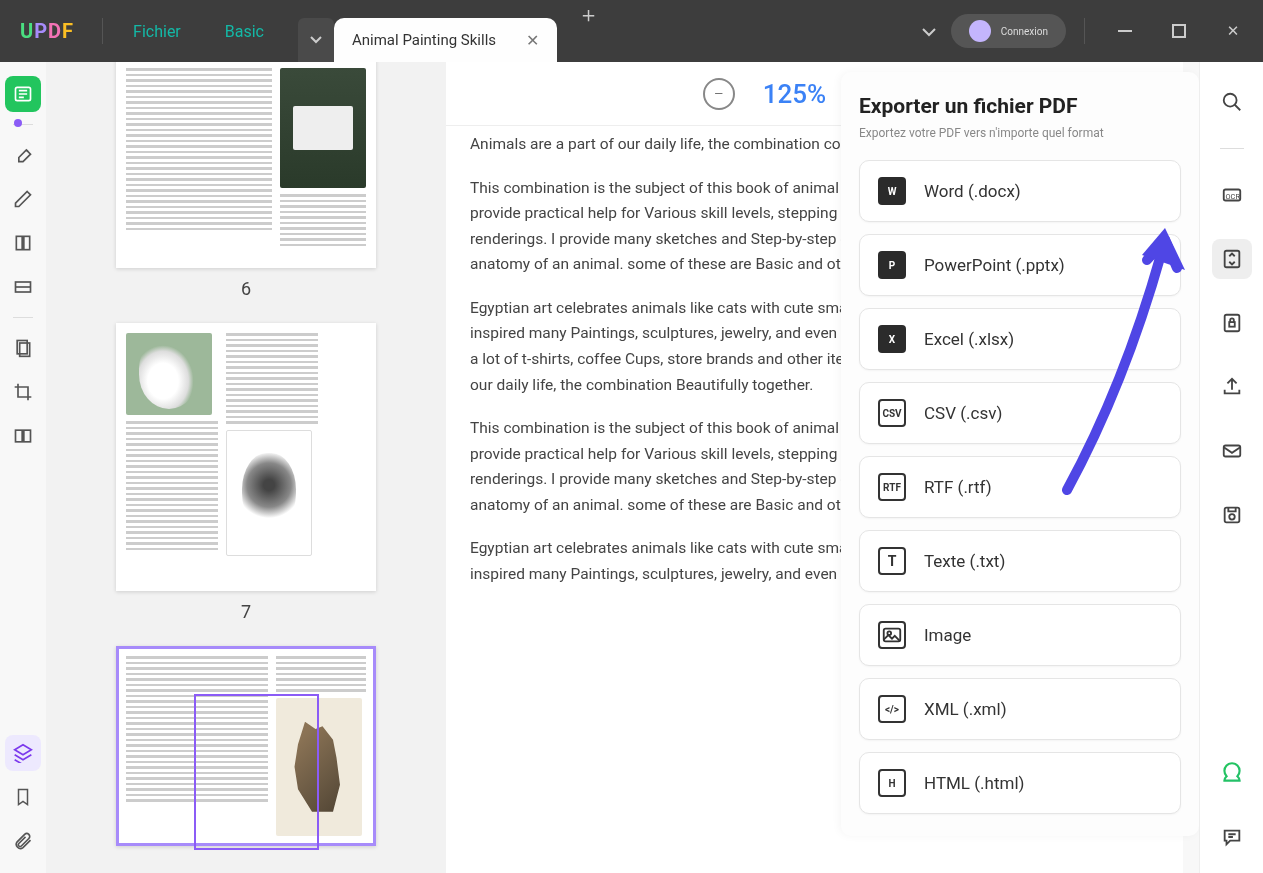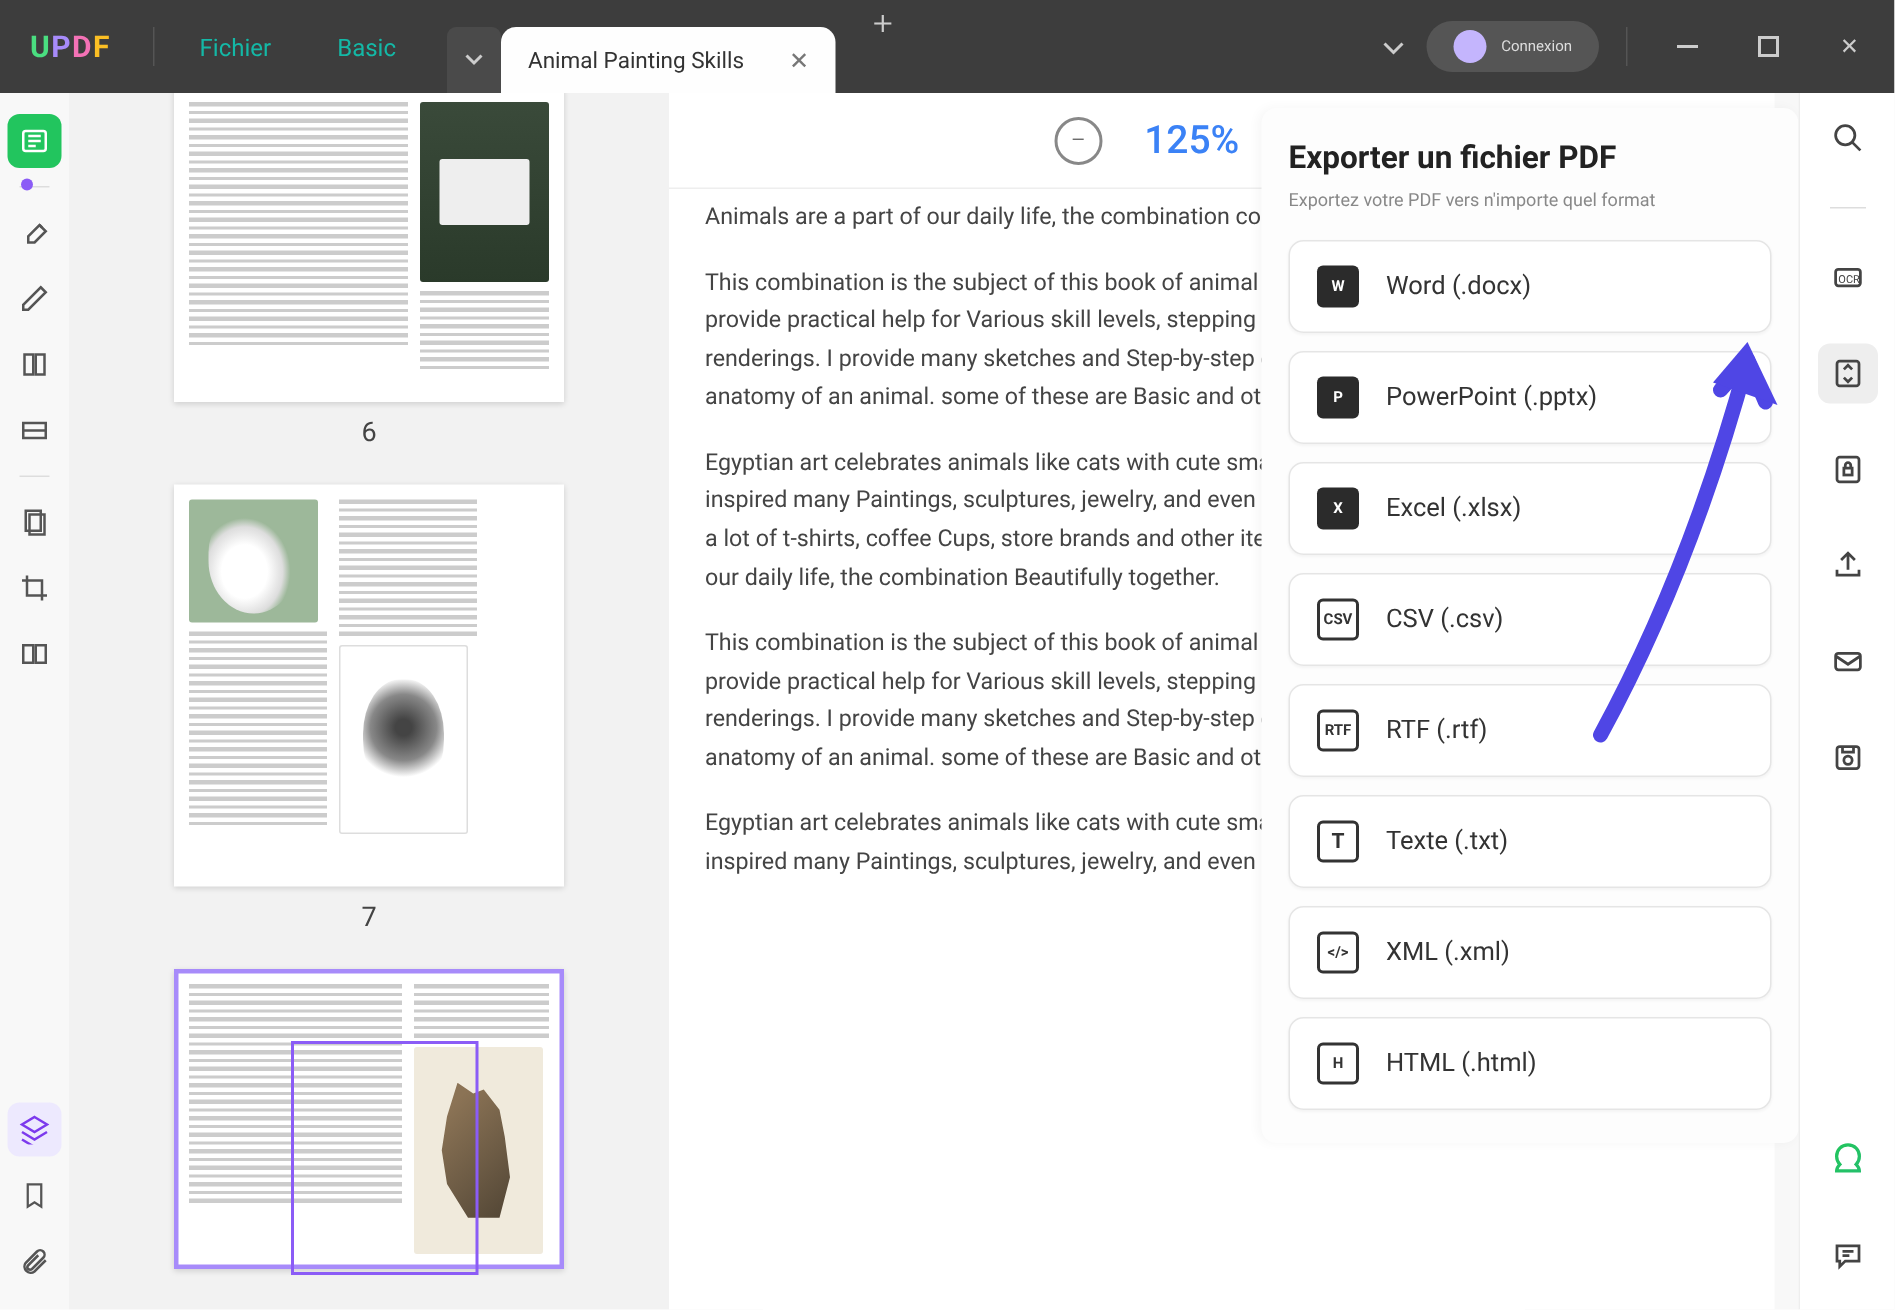--- a/index.html
+++ b/index.html
@@ -60,21 +60,21 @@
 .export-panel h2 { font-size:21px; font-weight:700; color:#222; margin-bottom:8px;}
 .export-panel .sub { font-size:12px; color:#888; margin-bottom:20px;}
 .export-list { display:flex; flex-direction:column; gap:12px;}
 .export-item { display:flex; align-items:center; gap:18px; background:#fff; border:1px solid #e5e5e5; border-radius:10px; padding:16px 18px; cursor:pointer; font-size:17px; color:#333; box-shadow:0 1px 2px rgba(0,0,0,0.04);}
 .export-item .ficon { width:28px; height:28px; display:flex; align-items:center; justify-content:center; border-radius:4px; font-size:10px; font-weight:700; color:#fff; flex-shrink:0;}
 .export-item .ficon.dark { background:#2b2b2b; }
 .export-item .ficon.outline { border:2px solid #333; color:#333; background:transparent;}
 .export-item .ficon svg { width:22px; height:22px; }
 
 
-.right-rail { position:absolute; right:0; top:62px; bottom:0; width:64px; display:flex; flex-direction:column; align-items:center; padding-top:10px; gap:24px; background:#fff; border-left:1px solid #eee; z-index:21;}
+.right-rail { position:absolute; right:0; top:62px; bottom:0; width:64px; display:flex; flex-direction:column; align-items:center; padding-top:20px; gap:24px; background:#fff; border-left:1px solid #eee; z-index:21;}
 .right-rail .rbtn { width:40px; height:40px; border-radius:8px; display:flex; align-items:center; justify-content:center; cursor:pointer; color:#444;}
 .right-rail .rbtn.active { background:#eee; }
 .right-rail .sep { width:24px; height:1px; background:#ddd; margin:2px 0;}
 .right-rail .gap { flex:1;}
 .right-rail .ai-icon { width:26px; height:26px; }
 
 
 .arrow-annot { position:absolute; right:76px; top:220px; z-index:30; pointer-events:none;}
 .arrow-annot svg { width:150px; height:280px;}
 
@@ -414,20 +414,30 @@
     </div>
     <div class="export-item">
       <span class="ficon outline">RTF</span>
       <span>RTF (.rtf)</span>
     </div>
     <div class="export-item">
       <span class="ficon outline" style="font-size:14px;">T</span>
       <span>Texte (.txt)</span>
     </div>
     <div class="export-item">
+      <span class="ficon outline">
+        <svg viewBox="0 0 24 24" fill="none" stroke="#333" stroke-width="2">
+            <rect x="3" y="5" width="18" height="14" rx="2"></rect>
+            <circle cx="9" cy="10" r="2"></circle>
+            <path d="M3 17l5-5 4 4 3-3 6 6"></path>
+          </svg>
+      </span>
+      <span>Image</span>
+    </div>
+    <div class="export-item">
       <span class="ficon outline">&lt;/&gt;</span>
       <span>XML (.xml)</span>
     </div>
     <div class="export-item">
       <span class="ficon outline">H</span>
       <span>HTML (.html)</span>
     </div>
   </div>
 </div>
 

